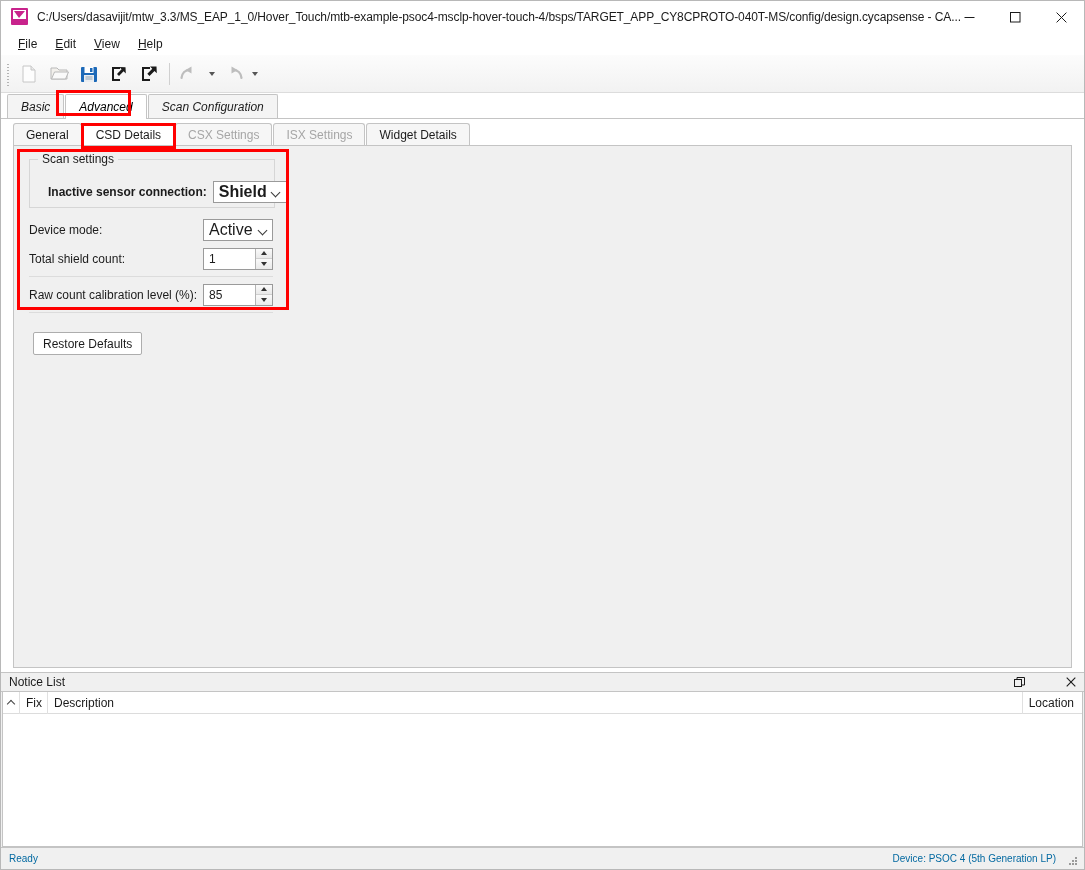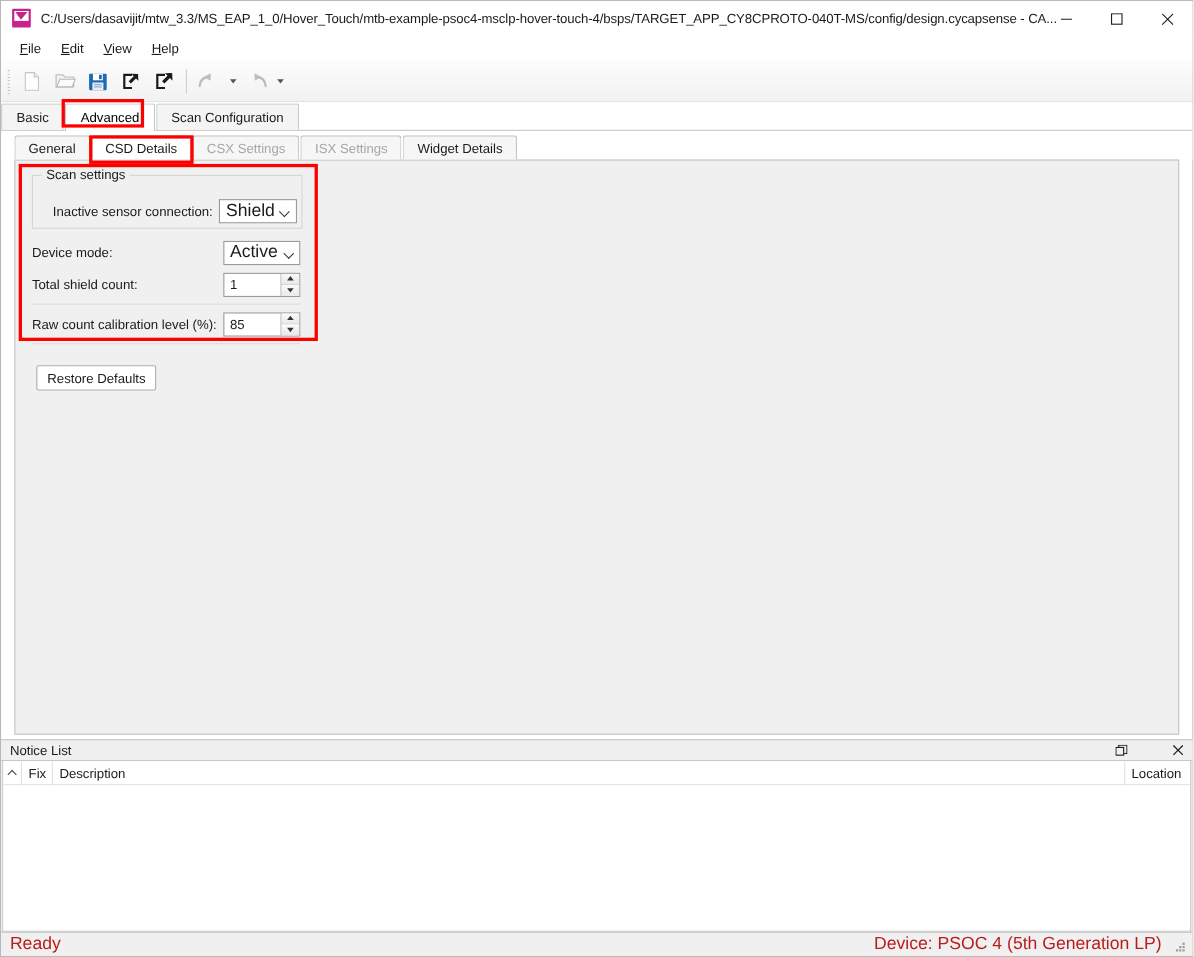--- a/index.html
+++ b/index.html
@@ -139,23 +139,24 @@
     border-top: 4px solid #555;
   }
 
   
   .outer-tabs {
     height: 26px;
     min-height: 26px;
     background: #ffffff;
     display: flex;
     align-items: flex-end;
-    padding-left: 0;
+    padding-left: 6px;
     position: relative;
     border-bottom: 1px solid #c4c4c4;
+    font-style: italic;
   }
   .otab {
     height: 24px;
     padding: 0 13px;
     display: flex; align-items: center;
     font-size: 12px;
     color: #1b1b1b;
     background: #f4f4f4;
     border: 1px solid #c4c4c4;
     border-bottom: none;
@@ -250,21 +251,21 @@
     font-size: 12px;
     color: #1b1b1b;
   }
   .row {
     display: flex;
     align-items: center;
     height: 29px;
     padding: 0 8px 0 10px;
     position: relative;
   }
-  .row.in-group { padding-left: 18px; margin-top: 17px; }
+  .row.in-group { padding-left: 18px; margin-top: 17px; font-weight: bold; }
   .row-label {
     font-size: 12px;
     color: #1b1b1b;
     white-space: nowrap;
     flex: 0 0 auto;
   }
   .row-sep {
     height: 1px;
     background: #dcdcdc;
     margin: 3px 8px 3px 10px;
@@ -437,22 +438,22 @@
 
   
   .statusbar {
     height: 22px;
     min-height: 22px;
     background: #f0f0f0;
     border-top: 1px solid #c4c4c4;
     display: flex;
     align-items: center;
     padding: 0 6px 0 8px;
-    font-size: 16px;
-    color: #b91c1c;
+    font-size: 10px;
+    color: #0369a1;
   }
   .sb-left { flex: 1 1 auto; }
   .sb-right { padding-right: 8px; white-space: nowrap; }
   .grip {
     width: 14px; height: 14px;
     position: relative;
     flex: 0 0 auto;
     cursor: nwse-resize;
   }
   .grip span {

